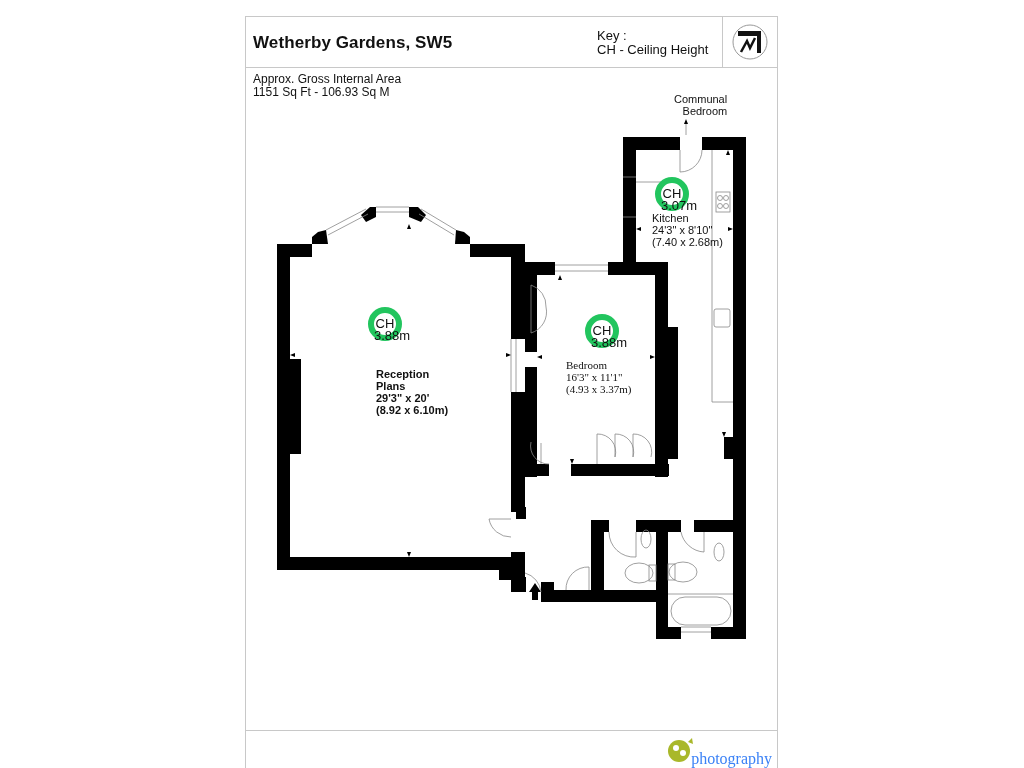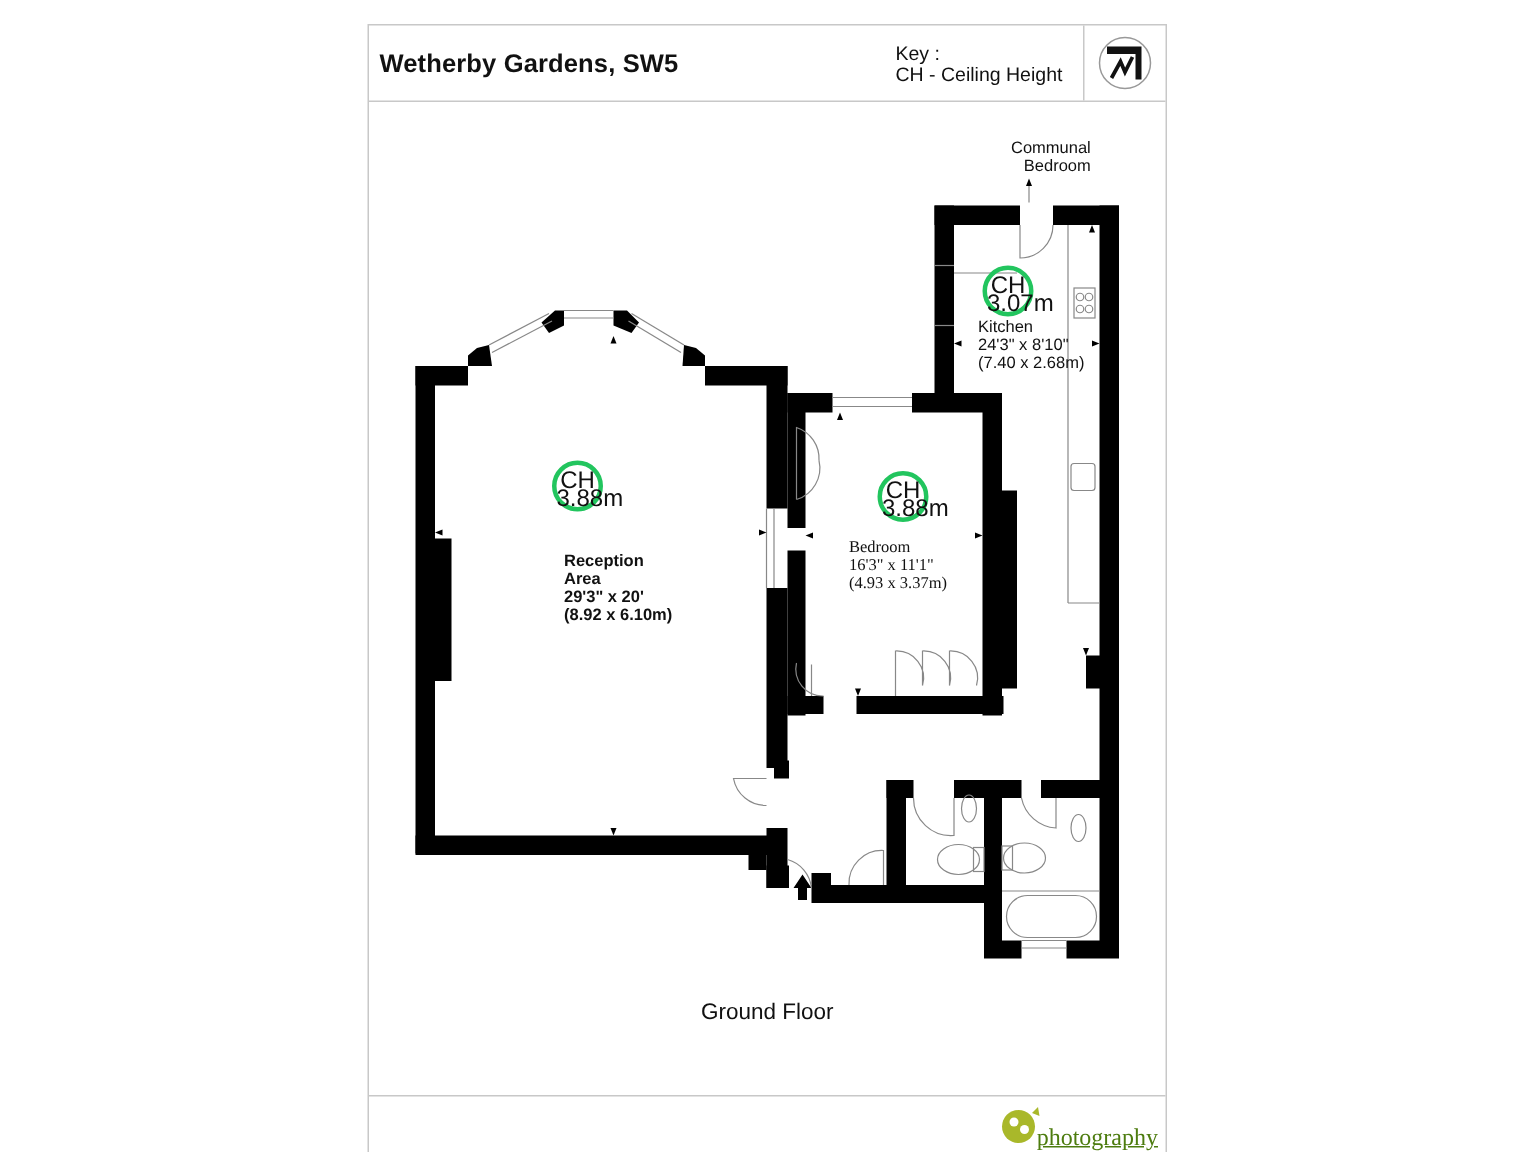--- a/index.html
+++ b/index.html
@@ -8,23 +8,23 @@
   .header { position:absolute; left:0; top:0; width:531px; height:50px; border-bottom:1px solid #c8c8c8; }
   .title { position:absolute; left:7px; top:16px; font-size:17px; font-weight:bold; letter-spacing:0.1px; }
   .key { position:absolute; left:351px; top:12px; font-size:13px; line-height:14px; }
   .compass-box { position:absolute; left:476px; top:0; width:55px; height:50px; border-left:1px solid #c8c8c8; }
   .area { position:absolute; left:7px; top:56px; font-size:12px; line-height:13px; }
   .plan { position:absolute; left:0; top:0; width:531px; height:755px; }
   .floor-label { position:absolute; left:0; width:531px; top:649px; text-align:center; font-size:15px; }
   .footer { position:absolute; left:0; top:713px; width:531px; height:42px; border-top:1px solid #c8c8c8; }
   .disclaimer { position:absolute; left:2px; top:6px; font-size:8.5px; line-height:10px; }
   .logo { position:absolute; right:3px; top:3px; width:110px; height:36px; }
-  .logo-text { position:absolute; right:2px; bottom:2px; font-family:"Liberation Serif", serif; font-size:16px; color:#4d7c0f;text-decoration:underline; }
+  .logo-text { position:absolute; right:2px; bottom:2px; font-family:"Liberation Serif", serif; font-size:16px; color:#3b82f6; }
   .lbl { position:absolute; font-size:11px; line-height:12px; }
-  .ch { position:absolute; width:34px; height:34px; border:3px solid #22c55e; border-radius:50%; box-sizing:border-box; font-size:16px; line-height:12px; text-align:center; padding-top:5px; background:transparent; }
+  .ch { position:absolute; width:34px; height:34px; border:6px solid #22c55e; border-radius:50%; box-sizing:border-box; font-size:13px; line-height:12px; text-align:center; padding-top:5px; background:transparent; }
 </style>
 </head>
 <body>
 
 <div class="sheet">
 
   <div class="header">
     <div class="title">Wetherby Gardens, SW5</div>
     <div class="key">
       <div>Key :</div>
@@ -32,20 +32,24 @@
     </div>
     <div class="compass-box">
       <svg width="55" height="50" viewBox="0 0 55 50">
         <circle cx="27" cy="25" r="17" fill="none" stroke="#999" stroke-width="1"></circle>
         <polygon points="15,14 38,14 38,36 34,36 34,19 15,19" fill="#111"></polygon>
         <path d="M18,35 L24,24 L27,31 L32,21" fill="none" stroke="#111" stroke-width="2.5"></path>
       </svg>
     </div>
   </div>
 
+  <div class="area">
+    <div>Approx. Gross Internal Area</div>
+    <div>1151 Sq Ft  -  106.93 Sq M</div>
+  </div>
 
   <svg class="plan" viewBox="0 0 531 755" width="531" height="755">
     <g fill="#000" stroke="none">
 
       <rect x="31" y="227" width="13" height="325"></rect>
       <rect x="31" y="540" width="243" height="13"></rect>
       <rect x="31" y="227" width="35" height="13"></rect>
       <rect x="43" y="342" width="12" height="95"></rect>
       <polygon points="66,227 66,220 72,215 80,213 82,227"></polygon>
       <polygon points="209,227 210,213 218,215 224,220 224,227"></polygon>
@@ -158,21 +162,21 @@
     <div>Communal</div>
     <div>Bedroom</div>
   </div>
 
   <div class="ch" style="left:122px; top:290px;">
     <div>CH</div>
     <div>3.88m</div>
   </div>
   <div class="lbl" style="left:130px; top:351px;font-weight:bold;">
     <div>Reception</div>
-    <div>Area</div>
+    <div>Plans</div>
     <div>29'3" x 20'</div>
     <div>(8.92 x 6.10m)</div>
   </div>
 
   <div class="ch" style="left:339px; top:297px;">
     <div>CH</div>
     <div>3.88m</div>
   </div>
   <div class="lbl" style="left:320px; top:342px;font-family:Liberation Serif, serif;">
     <div>Bedroom</div>
@@ -183,21 +187,20 @@
   <div class="ch" style="left:409px; top:160px;">
     <div>CH</div>
     <div>3.07m</div>
   </div>
   <div class="lbl" style="left:406px; top:195px;">
     <div>Kitchen</div>
     <div>24'3" x 8'10"</div>
     <div>(7.40 x 2.68m)</div>
   </div>
 
-  <div class="floor-label">Ground Floor</div>
 
   <div class="footer">
     <div class="logo">
       <svg width="30" height="32" viewBox="0 0 30 32" style="position:absolute; left:2px; top:0;">
         <circle cx="13" cy="17" r="11" fill="#a9b82a"></circle>
         <circle cx="10" cy="14" r="3" fill="#fff"></circle>
         <circle cx="17" cy="19" r="3" fill="#fff"></circle>
         <path d="M22,8 L26,4 L27,10 Z" fill="#a9b82a"></path>
       </svg>
       <span class="logo-text">photography</span>

